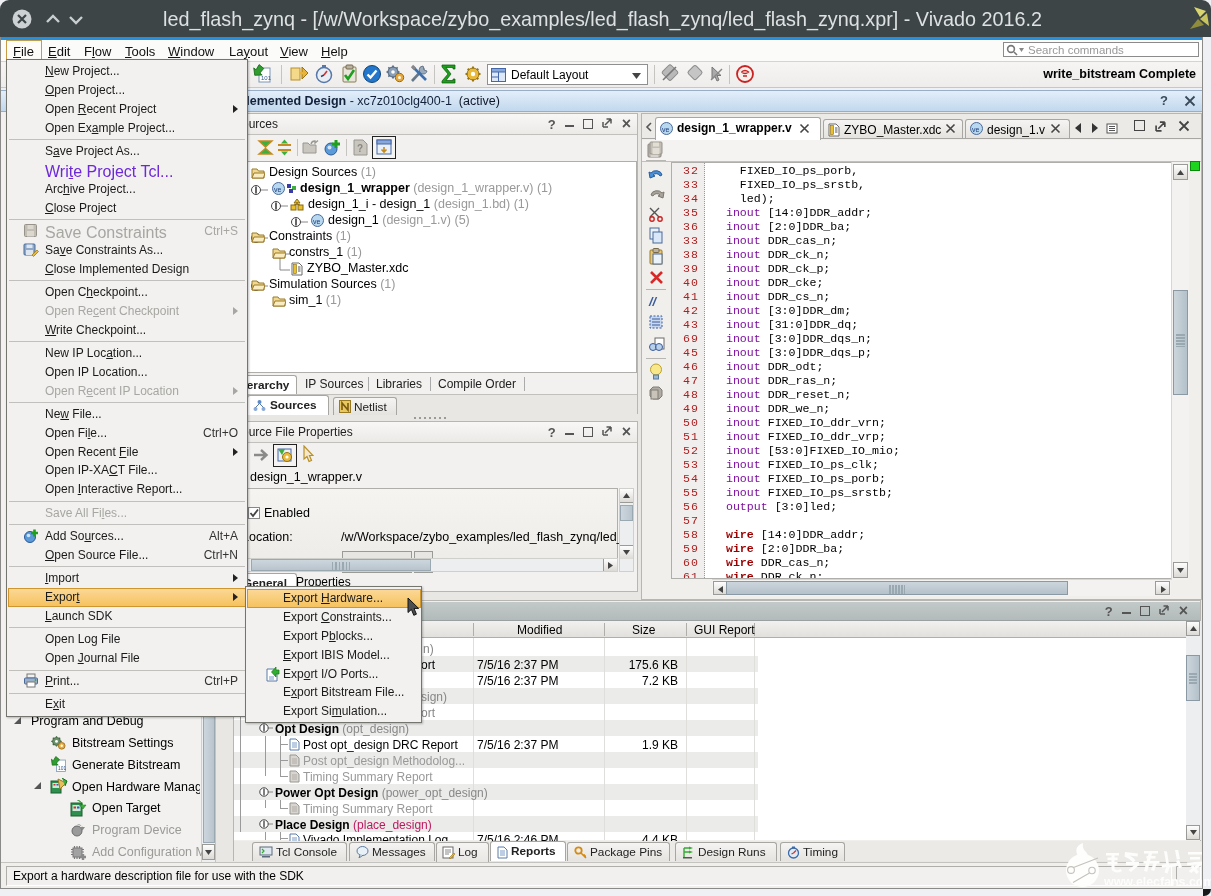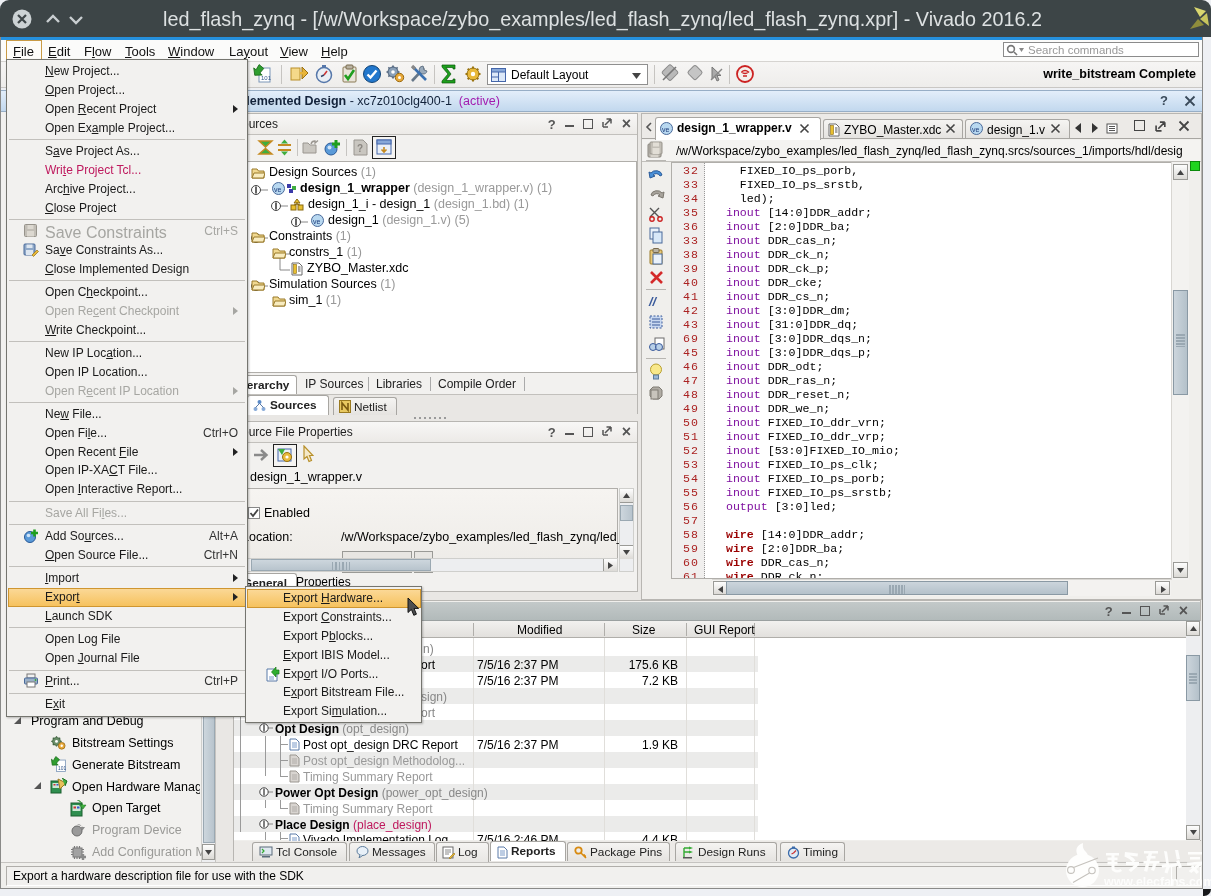--- a/index.html
+++ b/index.html
@@ -78,21 +78,21 @@
 
 <div class="abs" style="left:1003px;top:42px;width:196px;height:15px;background:#fff;border:1px solid #8b8b8b">
   <svg class="abs" style="left:2px;top:1px" width="20" height="12" viewBox="0 0 20 12">
     <circle cx="5" cy="5" r="3.4" fill="none" stroke="#777" stroke-width="1.6"></circle>
     <path d="M8 8 L11 11" stroke="#777" stroke-width="1.6"></path>
     <path d="M13 4 L18 4 L15.5 8 Z" fill="#888"></path>
   </svg>
   <div class="abs" style="left:24px;top:1px;color:#999;font-size:11.5px">Search commands</div>
 </div>
 
-<div class="abs" style="left:224px;top:94px;font-size:12.5px;color:#12223a"><b>Implemented Design</b> - xc7z010clg400-1&nbsp; <span style="color:#a21caf">(active)</span></div>
+<div class="abs" style="left:224px;top:94px;font-size:12.5px;color:#12223a"><b>Implemented Design</b> - xc7z010clg400-1&nbsp; <span style="color:#0f172a">(active)</span></div>
 <div class="abs" style="left:1160px;top:93px;color:#3a4a5a;font-weight:bold;font-size:13px">?</div>
 <svg class="abs" style="left:1184px;top:95px" width="12" height="12" viewBox="0 0 12 12">
     <path d="M1.5 1.5 L10.5 10.5 M10.5 1.5 L1.5 10.5" stroke="#3a4a5a" stroke-width="1.8"></path>
   </svg>
 
 <svg class="abs" style="left:252px;top:64px" width="21" height="20" viewBox="0 0 21 20">
   <rect x="7" y="4" width="11" height="14" fill="#fff" stroke="#7a96b8"></rect>
   <text x="9" y="16" font-size="6" fill="#335588" font-family="Liberation Sans">101</text>
   <path d="M3 2 L9 2 L9 8 L12 8 L6.5 13 L1 8 L4 8 Z" fill="#2f9e2f" stroke="#1a6a1a" stroke-width="0.8" transform="rotate(40 7 7)"></path>
 </svg>
@@ -473,21 +473,20 @@
     </svg>
   <svg class="abs" style="left:536px;top:6px" width="12" height="12" viewBox="0 0 12 12">
       <path d="M1.5 1.5 L10.5 10.5 M10.5 1.5 L1.5 10.5" stroke="#444" stroke-width="1.8"></path>
     </svg>
   <div class="abs" style="left:0px;top:26px;width:559px;height:22px;background:#f4f3f1;border-bottom:1px solid #c2c0bc">
     <svg class="abs" style="left:5px;top:3px" width="15" height="15" viewBox="0 0 15 15">
         <rect x="1" y="1" width="13" height="13" rx="1" fill="#b9b5ae" stroke="#8a867e"></rect>
         <rect x="4" y="1.5" width="7" height="4" fill="#d8d4cc"></rect>
         <rect x="3.5" y="8" width="8" height="6" fill="#d8d4cc"></rect>
       </svg>
-    <div class="abs" style="left:34px;top:4px;font-size:12px;width:508px;overflow:hidden;white-space:nowrap">/w/Workspace/zybo_examples/led_flash_zynq/led_flash_zynq.srcs/sources_1/imports/hdl/desig</div>
   </div>
   <div class="abs" style="left:548px;top:47px;width:10px;height:10px;background:#1fd41f;border:1px solid #0a8a0a"></div>
 
   <div class="abs" style="left:29px;top:48px;width:517px;height:417px;background:#fff;border:1px solid #b0aeaa;overflow:hidden">
     <div class="abs" style="left:0;top:0;width:33px;height:415px;background:#f0efee;border-right:1px dotted #999"></div>
     <div id="code" class="abs" style="left:0;top:1px;font-family:'Liberation Mono',monospace;font-size:11.6px;line-height:14px">
   <div class="cl"><span class="ln">32</span><span class="ct">&nbsp;&nbsp;&nbsp;&nbsp;FIXED_IO_ps_porb,</span></div>
   <div class="cl"><span class="ln">33</span><span class="ct">&nbsp;&nbsp;&nbsp;&nbsp;FIXED_IO_ps_srstb,</span></div>
   <div class="cl"><span class="ln">34</span><span class="ct">&nbsp;&nbsp;&nbsp;&nbsp;led);</span></div>
   <div class="cl"><span class="ln">35</span><span class="ct">&nbsp;&nbsp;<span class="kw1">inout</span>&nbsp;[14:0]DDR_addr;</span></div>
@@ -795,21 +794,21 @@
 <div class="abs" style="left:6px;top:59px;width:242px;height:658px;background:#f2f1ef;border:1px solid #75756f;box-shadow:1px 1px 2px rgba(0,0,0,0.25)"></div>
 <div class="abs" style="left:45px;top:64.0px;font-size:12px;color:#1a1a1a;white-space:nowrap"><u>N</u>ew Project...</div>
 <div class="abs" style="left:45px;top:82.9px;font-size:12px;color:#1a1a1a;white-space:nowrap"><u>O</u>pen Project...</div>
 <div class="abs" style="left:45px;top:101.8px;font-size:12px;color:#1a1a1a;white-space:nowrap">Open <u>R</u>ecent Project</div>
 <svg class="abs" style="left:233px;top:105.3px" width="5" height="8" viewBox="0 0 5 8">
     <path d="M0 0 L5 4 L0 8 Z" fill="#222"></path>
   </svg>
 <div class="abs" style="left:45px;top:120.7px;font-size:12px;color:#1a1a1a;white-space:nowrap">Open Ex<u>a</u>mple Project...</div>
 <div class="abs" style="left:9px;top:139.4px;width:236px;height:1px;background:#c2c0bc"></div>
 <div class="abs" style="left:45px;top:143.9px;font-size:12px;color:#1a1a1a;white-space:nowrap">S<u>a</u>ve Project As...</div>
-<div class="abs" style="left:45px;top:162.8px;font-size:12px;color:#be185d;white-space:nowrap">Wri<u>t</u>e Project Tcl...</div>
+<div class="abs" style="left:45px;top:162.8px;font-size:16px;color:#6d28d9;white-space:nowrap">Wri<u>t</u>e Project Tcl...</div>
 <div class="abs" style="left:45px;top:181.7px;font-size:12px;color:#1a1a1a;white-space:nowrap">Arc<u>h</u>ive Project...</div>
 <div class="abs" style="left:45px;top:200.6px;font-size:12px;color:#1a1a1a;white-space:nowrap"><u>C</u>lose Project</div>
 <div class="abs" style="left:9px;top:219.3px;width:236px;height:1px;background:#c2c0bc"></div>
 <div class="abs" style="left:45px;top:223.8px;font-size:16px;color:#a6a6a2;white-space:nowrap">Save Constraints</div>
 <svg class="abs" style="left:23px;top:223px" width="15" height="15" viewBox="0 0 15 15">
     <rect x="1.5" y="1.5" width="12" height="12" rx="1" fill="#c2beb6" stroke="#97938b"></rect>
     <rect x="4.5" y="2" width="6" height="4" fill="#dcd8d0"></rect>
     <rect x="4" y="8" width="7" height="5.5" fill="#dcd8d0"></rect>
   </svg>
 <div class="abs" style="left:148px;top:223.8px;width:90px;text-align:right;font-size:12px;color:#a6a6a2">Ctrl+S</div>

